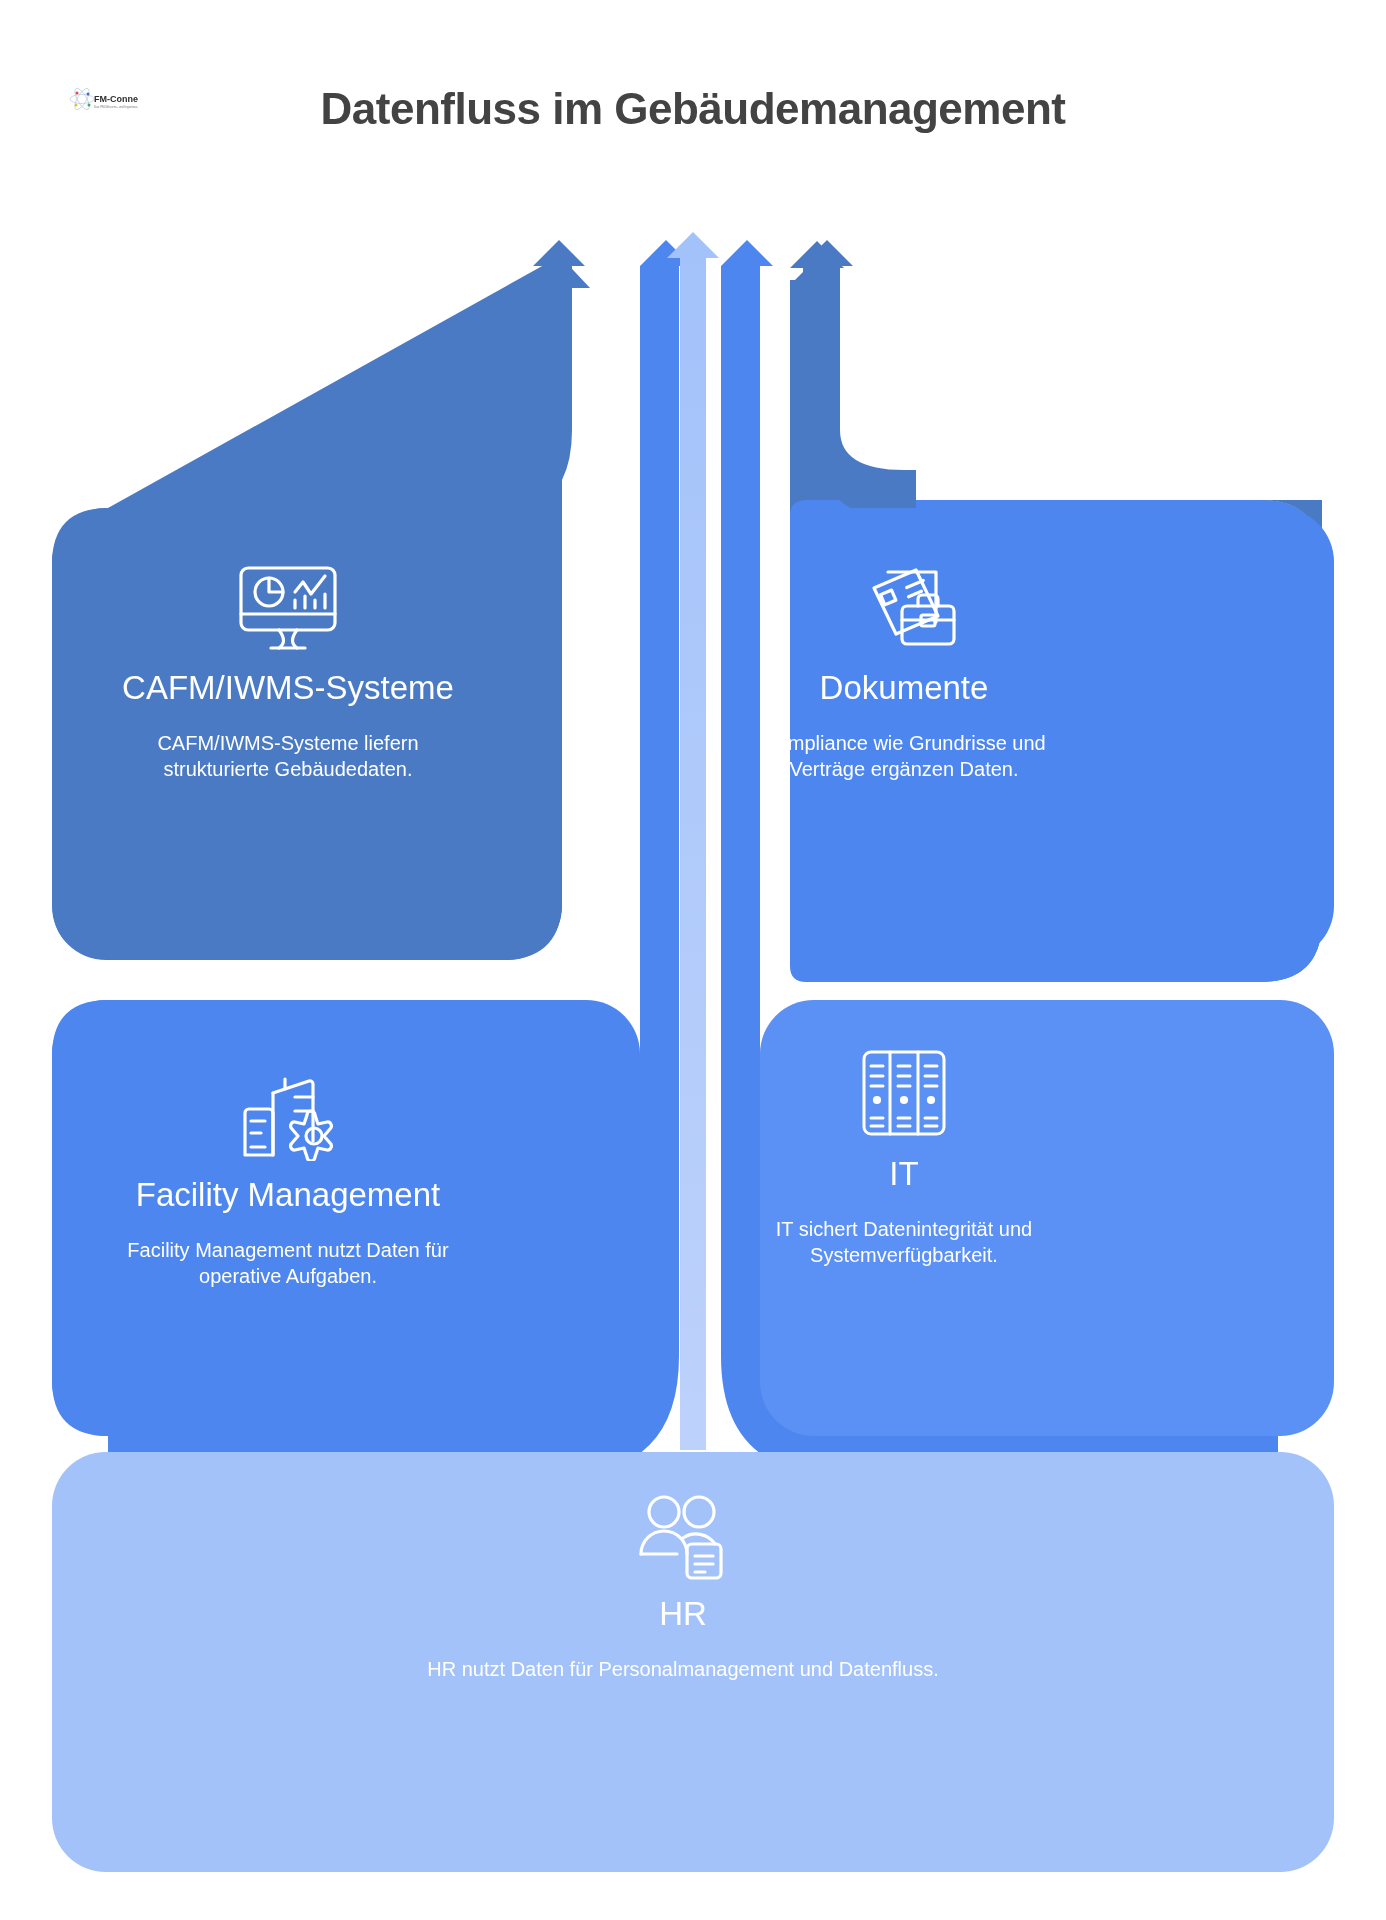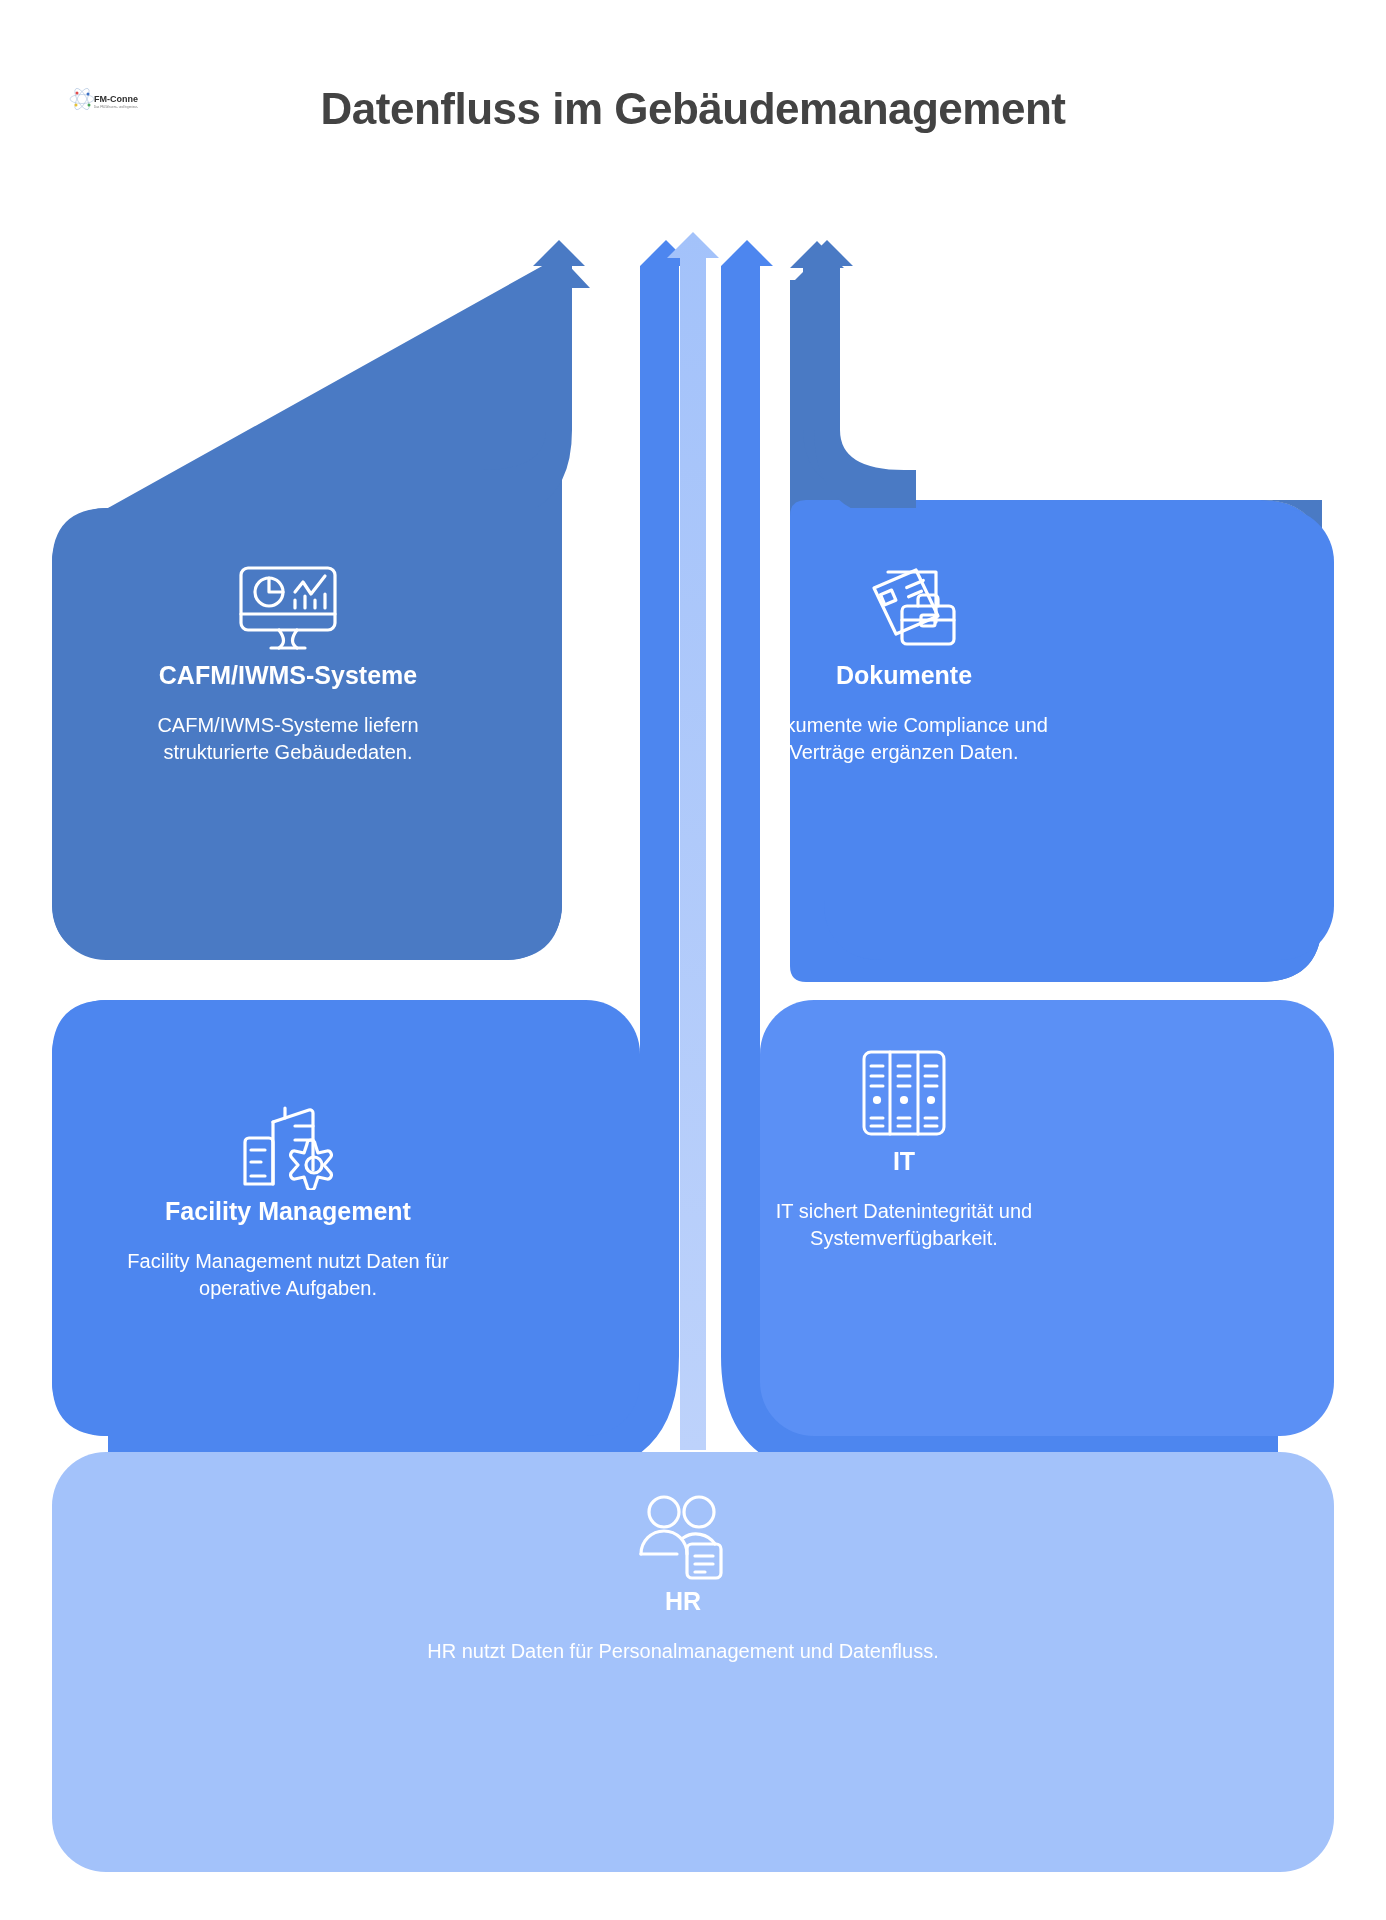--- a/index.html
+++ b/index.html
@@ -29,31 +29,31 @@
   }
 
   
   .card {
     position:absolute;
     display:flex; flex-direction:column; align-items:center;
     color:#ffffff; text-align:center;
   }
   .card .ic { display:block; }
   .card .c-title {
-    font-size:25px; font-weight:bold; line-height:1.2;
-    margin-top:6px;
+    font-size:33px; font-weight:normal; line-height:1.2;
+    margin-top:14px;
   }
   .card .c-desc {
     font-size:20px; font-weight:400; line-height:1.33;
     margin-top:22px;
   }
 
   #card-cafm   { left:52px;  top:520px;  width:520px; padding-top:42px; }
   #card-docs   { left:620px; top:520px;  width:520px; padding-top:42px; }
-  #card-fm     { left:52px;  top:1056px; width:520px; padding-top:42px; }
+  #card-fm     { left:52px;  top:1027px; width:520px; padding-top:42px; }
   #card-it     { left:620px; top:1004px; width:520px; padding-top:42px;text-align:center; }
   #card-hr     { left:60px;  top:1450px; width:1246px; padding-top:42px; }
 
   #card-cafm .c-desc, #card-docs .c-desc { max-width:330px; }
   #card-docs   { }
   #card-fm .c-desc { max-width:400px; }
   #card-it .c-desc { max-width:400px; }
   #card-hr .c-desc { max-width:1000px; }
 
   .c-inner { display:flex; flex-direction:column; align-items:center; }
@@ -235,21 +235,21 @@
       <path d="M38 10 L86 10 L86 60"></path>
       <rect x="32" y="30" width="12" height="11" transform="rotate(-23 38 35)"></rect>
       <line x1="56" y1="22" x2="74" y2="22" transform="rotate(-23 65 22)"></line>
       <line x1="58" y1="32" x2="72" y2="32" transform="rotate(-23 65 32)"></line>
       <rect x="52" y="44" width="52" height="38" rx="5"></rect>
       <path d="M68 44 v-7 a4 4 0 0 1 4-4 h12 a4 4 0 0 1 4 4 v7"></path>
       <line x1="52" y1="58" x2="104" y2="58"></line>
       <rect x="71" y="53" width="14" height="11" rx="2"></rect>
     </svg>
     <div class="c-title">Dokumente</div>
-    <div class="c-desc">Dokumente wie Compliance und Verträge ergänzen Daten.</div>
+    <div class="c-desc">Compliance wie Grundrisse und Verträge ergänzen Daten.</div>
   </div>
 </div>
 
 <div class="card" id="card-fm">
   <div class="c-inner">
     <svg class="ic" width="102" height="92" viewBox="0 0 102 92" fill="none" stroke="#ffffff" stroke-width="3.2" stroke-linecap="round" stroke-linejoin="round">
       <path d="M36 24 L72 12 a3 3 0 0 1 4 3 L76 72"></path>
       <line x1="36" y1="24" x2="36" y2="86"></line>
       <line x1="48" y1="10" x2="48" y2="20"></line>
       <line x1="58" y1="28" x2="76" y2="28"></line>

